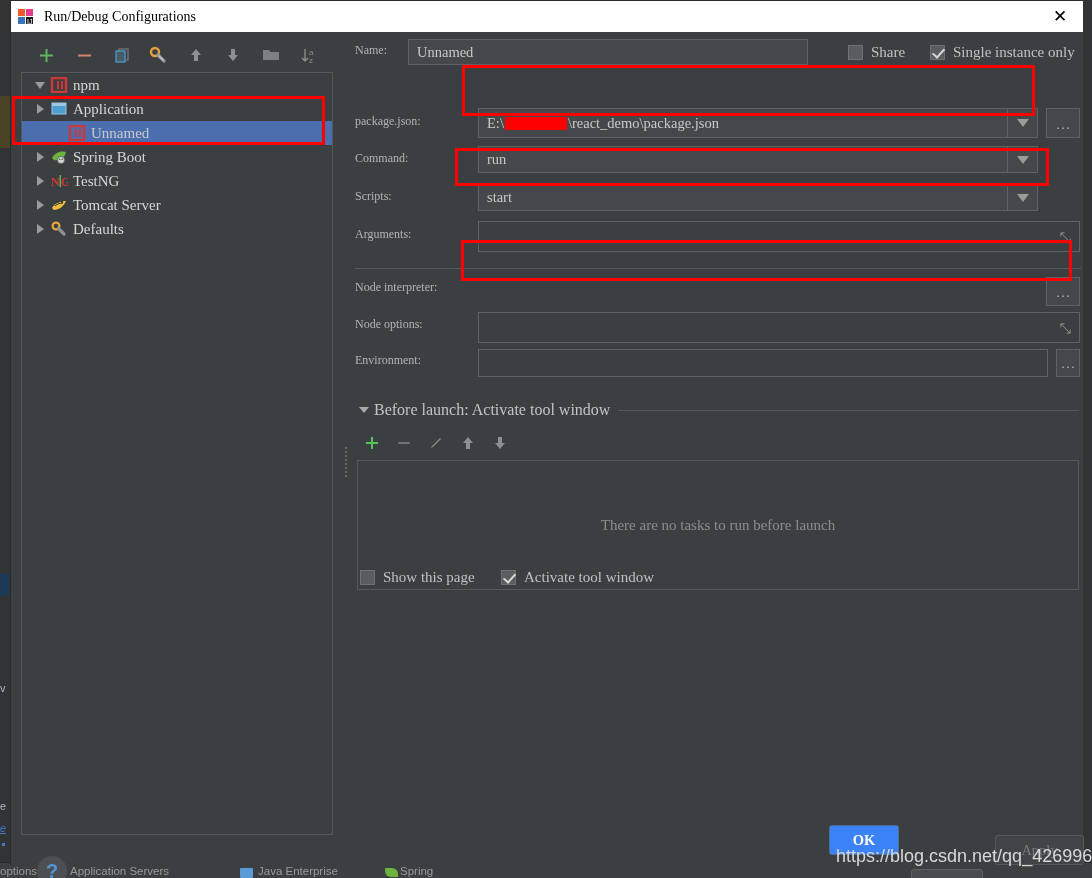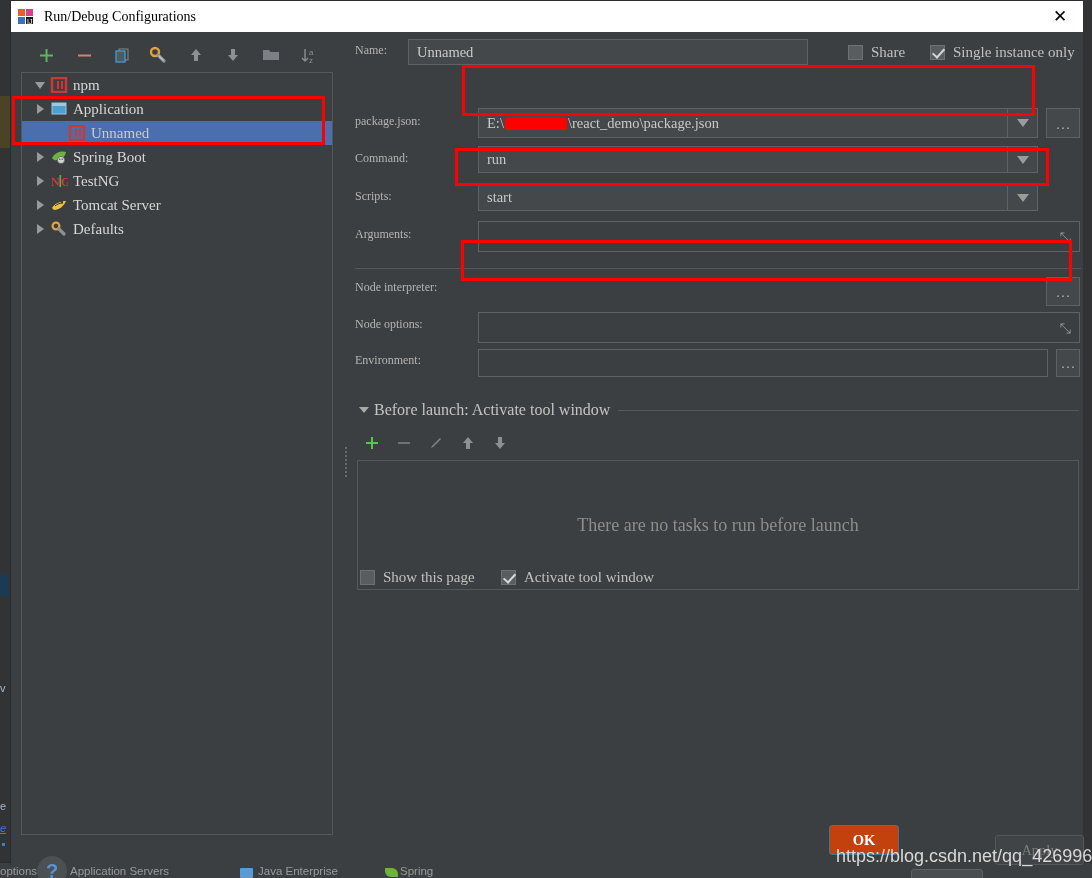--- a/index.html
+++ b/index.html
@@ -115,28 +115,28 @@
   .bl-line { flex:1; height:1px; background:#555759; margin-left:8px; }
 
   .bl-toolbar { position:absolute; left:348px; top:398px; width:200px; height:26px; }
   .blbtn { position:absolute; top:0; width:26px; height:26px; display:flex; align-items:center; justify-content:center; cursor:pointer; }
 
   .bl-panel {
     position:absolute; left:346px; top:428px; width:722px; height:130px;
     background:#3c3f41; border:1px solid #555759;
     display:flex; align-items:center; justify-content:center;
   }
-  .bl-empty { font-size:18px; color:#8d8d8d; font-family:"Liberation Serif",serif;text-align:right; }
+  .bl-empty { font-size:15px; color:#8d8d8d; font-family:"Liberation Serif",serif;text-align:right; }
 
   
   .btn {
     position:absolute; height:30px; border-radius:3px; display:flex; align-items:center; justify-content:center;
     font-size:14.5px; font-family:"Liberation Serif",serif; cursor:pointer;
   }
-  .btn.primary { background:#c2410c; border:1px solid #4c708f; color:#ffffff; font-weight:bold; }
+  .btn.primary { background:#3b82f6; border:1px solid #4c708f; color:#ffffff; font-weight:bold; }
   .btn.normal  { background:#4a4d4f; border:1px solid #5e6163; color:#c7b399;margin-top:44px; }
   .btn.disabled{ background:#414446; border:1px solid #55585a; color:#7b7b7b; }
 
   .help-btn {
     position:absolute; left:26px; top:824px; width:30px; height:30px; border-radius:50%;
     background:#4d5052; color:#5394d6; font-size:20px; font-weight:bold;
     display:flex; align-items:center; justify-content:center;
     font-family:"Liberation Sans",sans-serif; cursor:pointer;
   }
 

